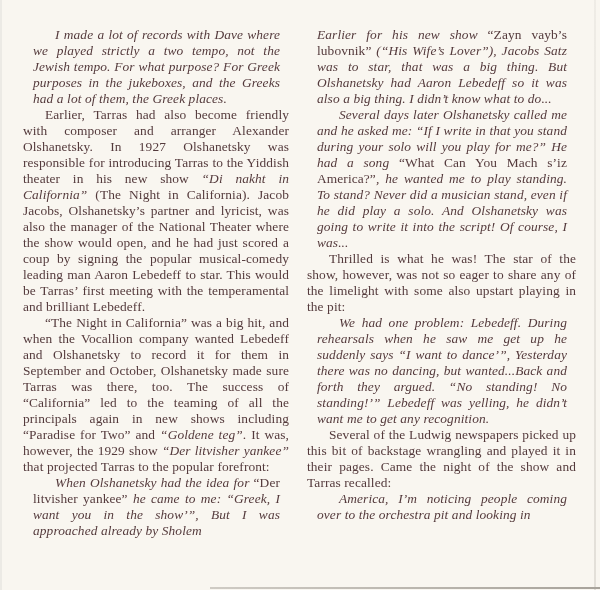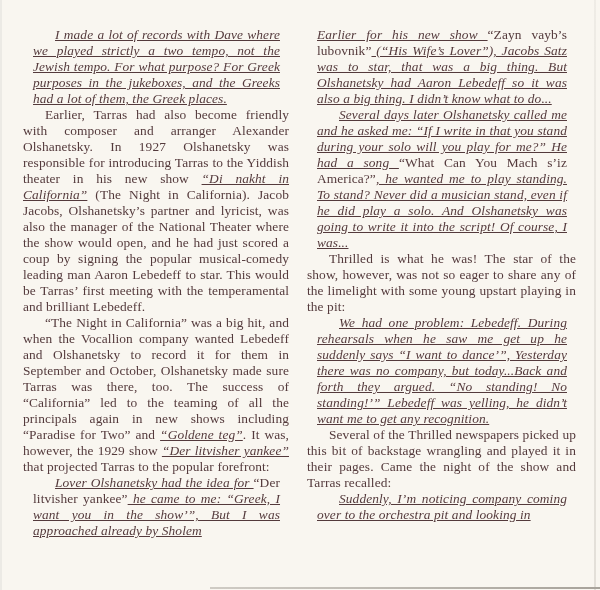--- a/index.html
+++ b/index.html
@@ -29,21 +29,21 @@
     text-indent: 22px;
     letter-spacing: 0.1px;
   }
   p.quote {
     font-style: italic;
     margin-left: 10px;
     margin-right: 9px;
   }
   p.narrative { font-style: normal; }
   p.noindent { text-indent: 0; }
-  span.it { font-style: italic; text-decoration: underline; }
+  span.it { font-style: italic; }
   span.rm { font-style: normal; }
   .edge-right {
     position: absolute;
     top: 0; right: 4px;
     width: 2px; height: 100%;
     background: linear-gradient(to bottom, #ecE9e3, #ddd9d2);
     opacity: 0.8;
   }
   .edge-left {
     position: absolute;
@@ -60,25 +60,25 @@
 </style>
 </head>
 <body>
 
 <div class="page">
   <div class="edge-left"></div>
   <div class="column left" id="col-left">
       <p class="para quote"><span class="it">I made a lot of records with Dave where we played strictly a two tempo, not the Jewish tempo. For what purpose? For Greek purposes in the jukeboxes, and the Greeks had a lot of them, the Greek places.</span></p>
       <p class="para narrative"><span class="rm">Earlier, Tarras had also become friendly with composer and arranger Alexander Olshanetsky. In 1927 Olshanetsky was responsible for introducing Tarras to the Yiddish theater in his new show </span><span class="it">“Di nakht in California”</span><span class="rm"> (The Night in California). Jacob Jacobs, Olshanetsky’s partner and lyricist, was also the manager of the National Theater where the show would open, and he had just scored a coup by signing the popular musical-comedy leading man Aaron Lebedeff to star. This would be Tarras’ first meeting with the temperamental and brilliant Lebedeff.</span></p>
       <p class="para narrative"><span class="rm">“The Night in California” was a big hit, and when the Vocallion company wanted Lebedeff and Olshanetsky to record it for them in September and October, Olshanetsky made sure Tarras was there, too. The success of “California” led to the teaming of all the principals again in new shows including “Paradise for Two” and </span><span class="it">“Goldene teg”</span><span class="rm">. It was, however, the 1929 show </span><span class="it">“Der litvisher yankee”</span><span class="rm"> that projected Tarras to the popular forefront:</span></p>
-      <p class="para quote"><span class="it">Lover Olshanetsky had the idea for </span><span class="rm">“Der litvisher yankee”</span><span class="it"> he came to me: “Greek, I want you in the show’”, But I was approached already by Sholem</span></p>
+      <p class="para quote"><span class="it">When Olshanetsky had the idea for </span><span class="rm">“Der litvisher yankee”</span><span class="it"> he came to me: “Greek, I want you in the show’”, But I was approached already by Sholem</span></p>
     </div>
   <div class="column right" id="col-right">
       <p class="para quote noindent"><span class="it">Earlier for his new show </span><span class="rm">“Zayn vayb’s lubovnik”</span><span class="it"> (“His Wife’s Lover”), Jacobs Satz was to star, that was a big thing. But Olshanetsky had Aaron Lebedeff so it was also a big thing. I didn’t know what to do...</span></p>
       <p class="para quote"><span class="it">Several days later Olshanetsky called me and he asked me: “If I write in that you stand during your solo will you play for me?” He had a song </span><span class="rm">“What Can You Mach s’iz America?”</span><span class="it">, he wanted me to play standing. To stand? Never did a musician stand, even if he did play a solo. And Olshanetsky was going to write it into the script! Of course, I was...</span></p>
-      <p class="para narrative"><span class="rm">Thrilled is what he was! The star of the show, however, was not so eager to share any of the limelight with some young upstart playing in the pit:</span></p>
-      <p class="para quote"><span class="it">We had one problem: Lebedeff. During rehearsals when he saw me get up he suddenly says “I want to dance’”, Yesterday there was no company, but today...Back and forth they argued. “No standing! No standing!’” Lebedeff was yelling, he didn’t want me to get any recognition.</span></p>
-      <p class="para narrative"><span class="rm">Several of the Thrilled newspapers picked up this bit of backstage wrangling and played it in their pages. Came the night of the show and Tarras recalled:</span></p>
-      <p class="para quote"><span class="it">Suddenly, I’m noticing company coming over to the orchestra pit and looking in</span></p>
+      <p class="para narrative"><span class="rm">Thrilled is what he was! The star of the show, however, was not so eager to share any of the limelight with some also upstart playing in the pit:</span></p>
+      <p class="para quote"><span class="it">We had one problem: Lebedeff. During rehearsals when he saw me get up he suddenly says “I want to dance’”, Yesterday there was no dancing, but wanted...Back and forth they argued. “No standing! No standing!’” Lebedeff was yelling, he didn’t want me to get any recognition.</span></p>
+      <p class="para narrative"><span class="rm">Several of the Ludwig newspapers picked up this bit of backstage wrangling and played it in their pages. Came the night of the show and Tarras recalled:</span></p>
+      <p class="para quote"><span class="it">America, I’m noticing people coming over to the orchestra pit and looking in</span></p>
     </div>
   <div class="edge-right"></div>
   <div class="edge-bottom"></div>
 </div>
 
 </body></html>

